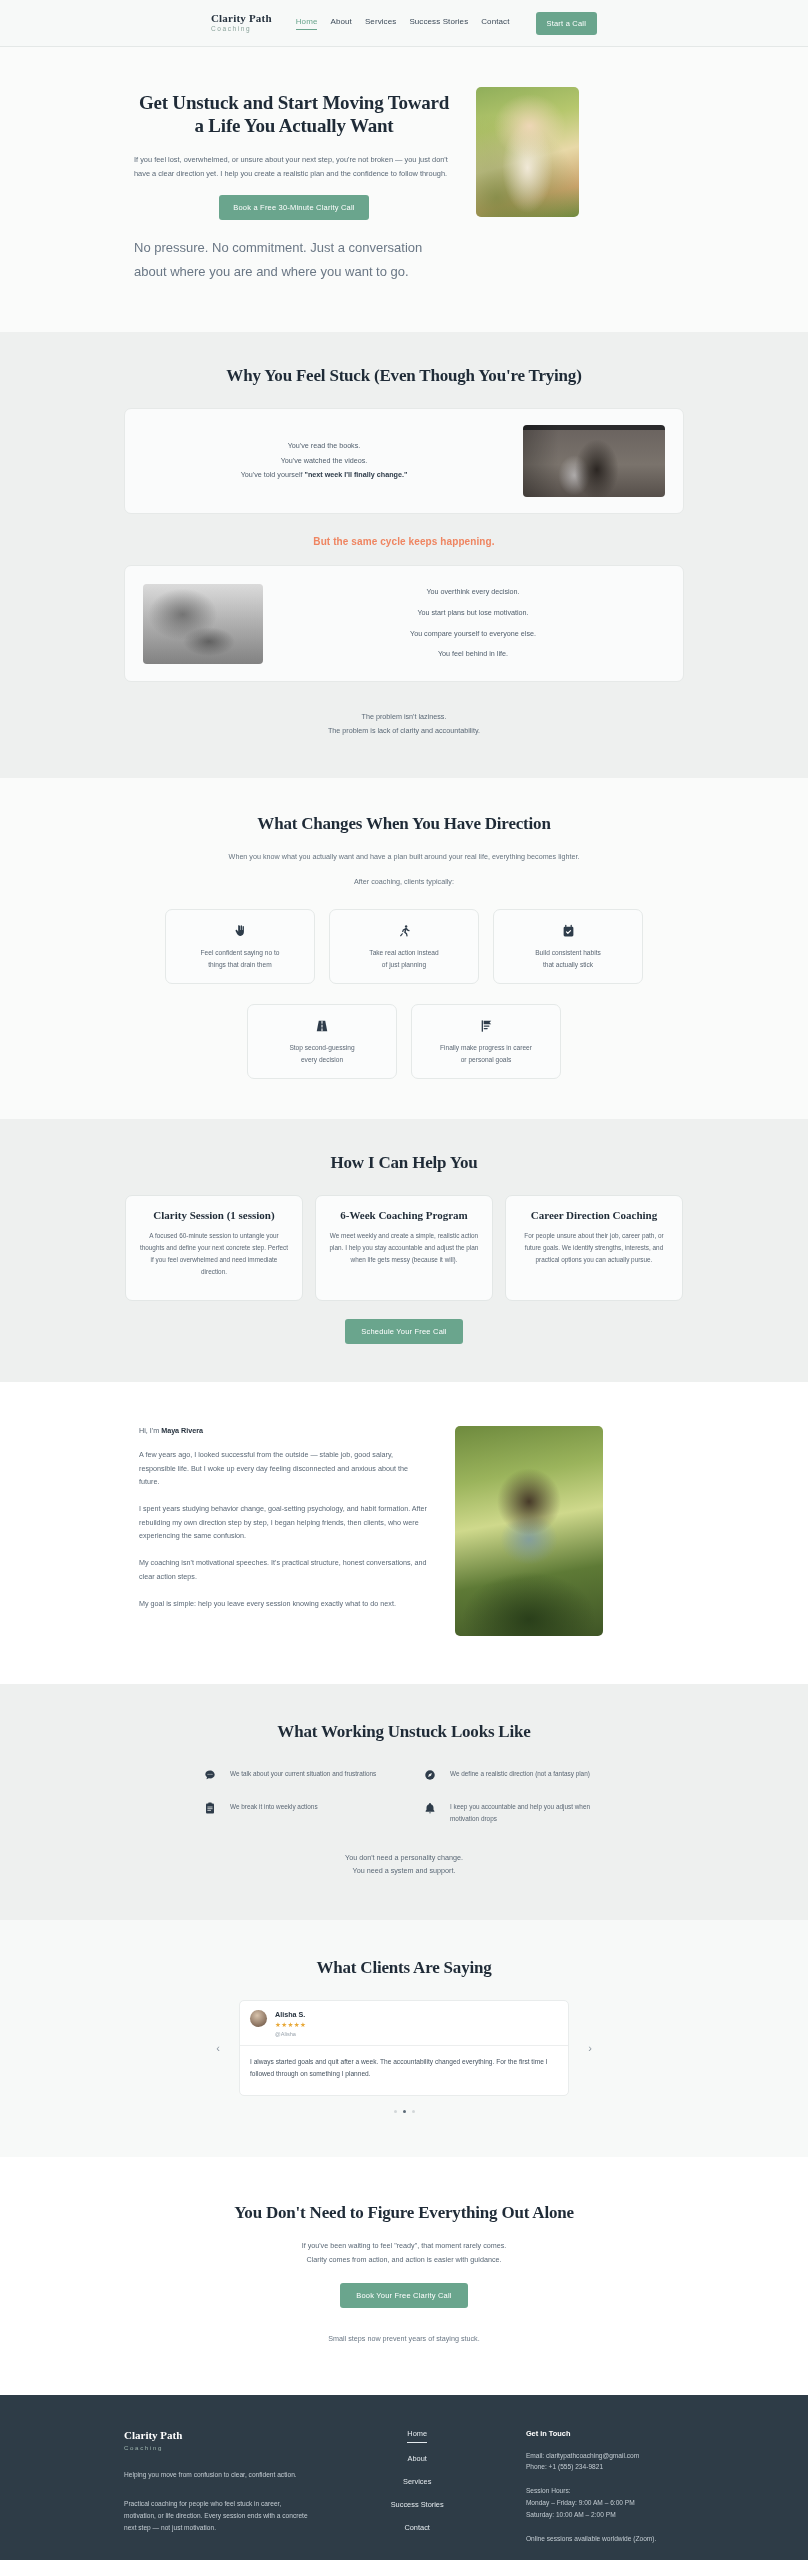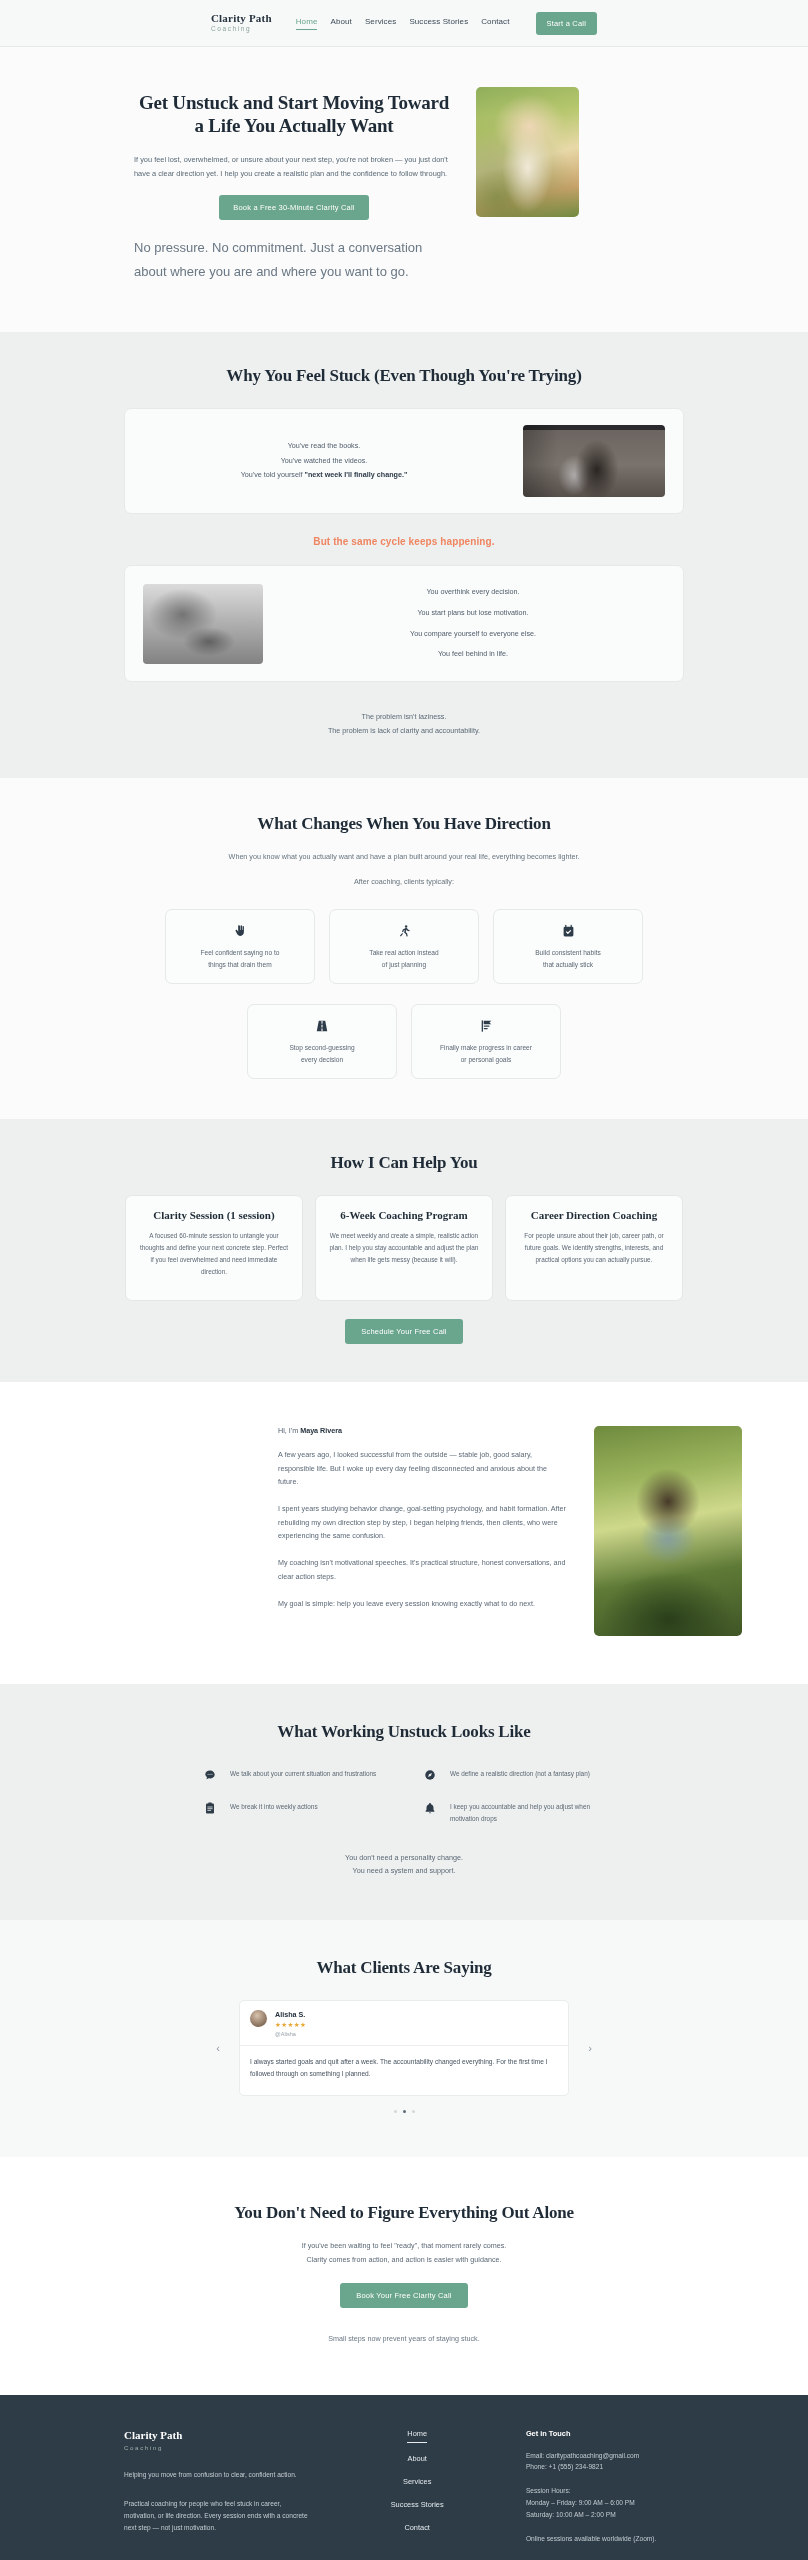--- a/index.html
+++ b/index.html
@@ -142,21 +142,21 @@
   .help-card {
     width: 178px; background:#fbfcfc; border:1px solid #e3e7e6; border-radius:7px;
     padding: 13px 12px 16px; text-align:center; min-height: 106px;
   }
   .help-title { font-family:"Liberation Serif", serif; font-size:11px; font-weight:700; color:#1f2b37; }
   .help-body { font-size:6.4px; line-height:1.85; color:#5b6774; margin-top:9px; }
   .help-cta { text-align:center; margin-top: 18px; }
   .help-cta .btn { padding: 8px 16px; }
 
   
-  .about { padding: 44px 0 48px; display:flex; justify-content:flex-end; }
+  .about { padding: 44px 0 48px; display:flex; justify-content:center; }
   .about-inner { display:flex; gap: 26px; width: 530px; align-items:flex-start; }
   .about-left { width: 290px; }
   .about-hi { font-size:7.2px; color:#4f5d6b; }
   .about-hi b { color:#26323e; }
   .about-p { font-size:7.2px; line-height:1.9; color:#5a6876; margin-top:13px; }
   .about-img {
     width: 148px; height: 210px; border-radius:5px; flex:none; overflow:hidden; position:relative;
     background: linear-gradient(170deg,#6e8a3e 0%,#9bb45c 25%,#cfd98c 45%,#5e7a36 70%,#3f5526 100%);
   }
   .about-img::after {

